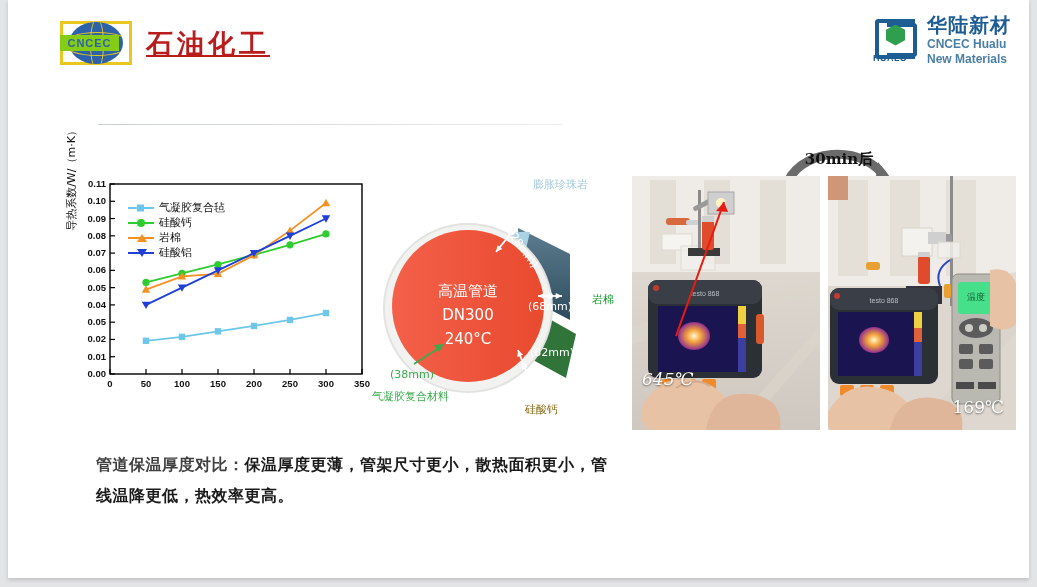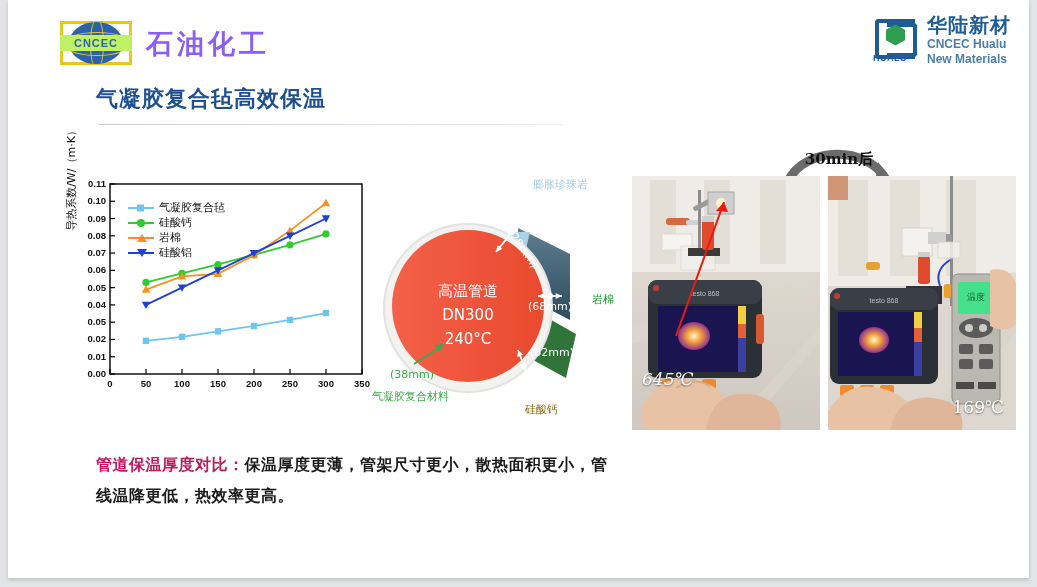--- a/index.html
+++ b/index.html
@@ -25,29 +25,30 @@
   }
   .cncec-mark .globe::before{
     content:"";position:absolute;left:-6px;top:10px;width:66px;height:22px;
     border:1px solid #e8c81e;border-radius:50%;
   }
   .cncec-mark .globe::after{
     content:"";position:absolute;left:21px;top:-4px;width:12px;height:50px;
     border:1px solid #e8c81e;border-radius:50%;
   }
   .cncec-mark .band{
-    position:absolute;left:0;top:14px;width:72px;height:16px;background:#bef264;
+    position:absolute;left:0;top:14px;width:59px;height:16px;background:#84cc16;
     display:flex;align-items:center;justify-content:center;text-align:right;
   }
   .cncec-mark .band span{
     font:bold 11px/1 "Liberation Sans",sans-serif;color:#2e62a8;letter-spacing:1px;
   }
   .hdr-cn{
-    font:bold 27px/1 "DejaVu Sans",sans-serif;color:#8b5cf6;letter-spacing:4px;
+    font:bold 27px/1 "DejaVu Sans",sans-serif;color:#b91c1c;letter-spacing:4px;
     font-family:"DejaVu Sans","Liberation Sans",sans-serif;
+    text-decoration:underline;
   }
 
   .hdr-right{position:absolute;right:18px;top:14px;display:flex;align-items:center;gap:8px;}
   .hualu-mark{position:relative;width:46px;height:44px;}
   .hualu-mark .br{
     position:absolute;left:2px;top:0;width:36px;height:32px;
     border:4px solid #1e5c94;border-right:none;border-radius:4px 0 0 4px;
   }
   .hualu-mark .br2{
     position:absolute;left:14px;top:4px;width:26px;height:26px;
@@ -121,21 +122,21 @@
     position:absolute;left:148px;top:-24px;width:118px;text-align:center;
     font:bold 15px/1 "DejaVu Serif","Liberation Serif",serif;color:#111;
   }
 
   
   .caption{
     position:absolute;left:88px;top:449px;width:520px;
     font:bold 16px/1.95 "DejaVu Sans","Liberation Sans",sans-serif;color:#1a1a1a;
     letter-spacing:.5px;
   }
-  .caption .hl{color:#be185d;}
+  .caption .hl{color:#404040;}
 </style>
 </head>
 <body>
 
 <div id="slide">
 
   <div class="hdr-left">
     <div class="cncec-mark">
       <div class="frame"></div>
       <div class="globe"></div>
@@ -153,21 +154,20 @@
         <div class="hex"></div>
       <div class="hl">HUALU</div>
     </div>
     <div class="hualu-txt">
       <div class="l1">华陆新材</div>
       <div class="l2">CNCEC Hualu</div>
       <div class="l3">New Materials</div>
     </div>
   </div>
 
-  <div class="title">气凝胶复合毡高效保温</div>
   <div class="title-rule"></div>
 
   <div id="chart">
     <div class="ylab">导热系数/W/（m·K）</div>
     <div id="chart-ticks">
         <div class="ytick" style="top: 198px; right: 264px;">0.00</div>
         <div class="ytick" style="top: 180.727px; right: 264px;">0.01</div>
         <div class="ytick" style="top: 163.455px; right: 264px;">0.02</div>
         <div class="ytick" style="top: 146.182px; right: 264px;">0.05</div>
         <div class="ytick" style="top: 128.909px; right: 264px; padding-left: 48px;">0.04</div>

